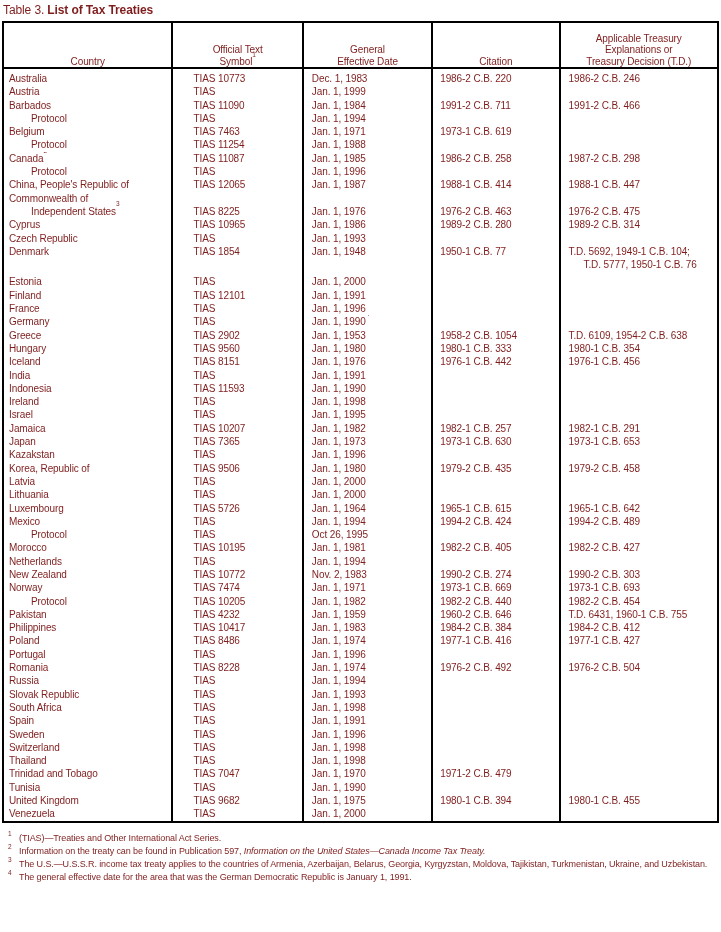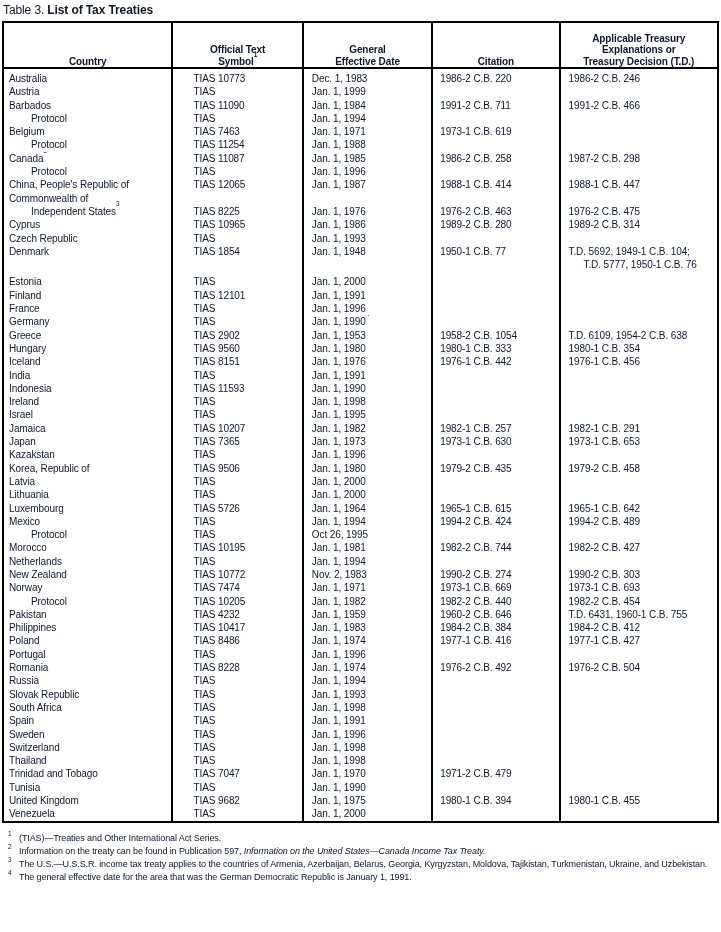--- a/index.html
+++ b/index.html
@@ -1,35 +1,35 @@
 <!DOCTYPE html>
 <html><head>
 <meta charset="utf-8">
 <style>
   html,body{margin:0;padding:0;background:#fff;}
   .page{
     width:721px;height:932px;box-sizing:border-box;
-    background:#fff;color:#0f172a;
+    background:#fff;color:#7f1d1d;
     font-family:"Liberation Sans","DejaVu Sans",sans-serif;
     padding:2px 0 0 2px;position:relative;overflow:hidden;
   }
   .title{font-size:12px;line-height:14px;padding:1px 0 4px 1px;letter-spacing:-0.1px;}
   .title .main{font-weight:bold;margin-left:3px;}
 
   table.treaties{
     width:717px;table-layout:fixed;border-collapse:collapse;
     border:2px solid #000;
   }
   table.treaties th, table.treaties td{border-left:2px solid #000;padding:0;}
   table.treaties th:first-child, table.treaties td:first-child{border-left:none;}
 
   thead th{
     border-bottom:2px solid #000;
     height:44px;vertical-align:bottom;text-align:center;
-    font-size:10px;font-weight:bold;line-height:11.5px;
+    font-size:10px;font-weight:normal;line-height:11.5px;
     padding-bottom:5px;letter-spacing:-0.1px;
   }
   tbody td{
     font-size:10px;line-height:13.3px;vertical-align:top;
     letter-spacing:-0.1px;white-space:nowrap;overflow:hidden;
   }
   tbody tr:first-child td{padding-top:3px;}
   tr.gap-after td{padding-bottom:4px;margin-top:44px;}
   td.col0 .line{padding-left:5px;}
   td.col1 .line{padding-left:20px;}
@@ -583,21 +583,21 @@
           <td class="col0">
             <div class="line">Morocco</div>
           </td>
           <td class="col1">
             <div class="line">TIAS 10195</div>
           </td>
           <td class="col2">
             <div class="line">Jan. 1, 1981</div>
           </td>
           <td class="col3">
-            <div class="line">1982-2 C.B. 744</div>
+            <div class="line">1982-2 C.B. 405</div>
           </td>
           <td class="col4">
             <div class="line">1982-2 C.B. 427</div>
           </td>
         </tr>
         <tr>
           <td class="col0">
             <div class="line">Netherlands</div>
           </td>
           <td class="col1">

